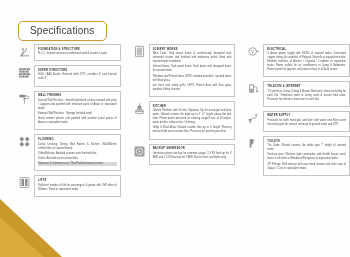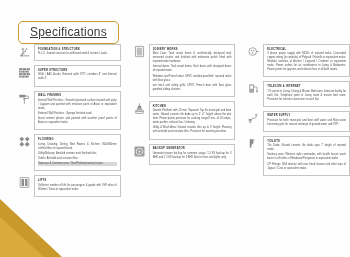--- a/index.html
+++ b/index.html
@@ -51,25 +51,24 @@
     position: absolute;
     left: 18px;
     top: 21px;
     border: 1.2px solid #c9992b;
     border-radius: 5px;
     padding: 3px 11px 4px 11px;
     background: #ffffff;
     z-index: 5;
   }
   .title-text {
-    font-size: 12px;
+    font-size: 10px;
     color: #3a3a3a;
     letter-spacing: 0.2px;
     white-space: nowrap;
-    text-decoration: underline;
   }
 
   
   .columns {
     position: absolute;
     left: 0;
     top: 44px;
     width: 350px;
     display: flex;
     gap: 0px;

